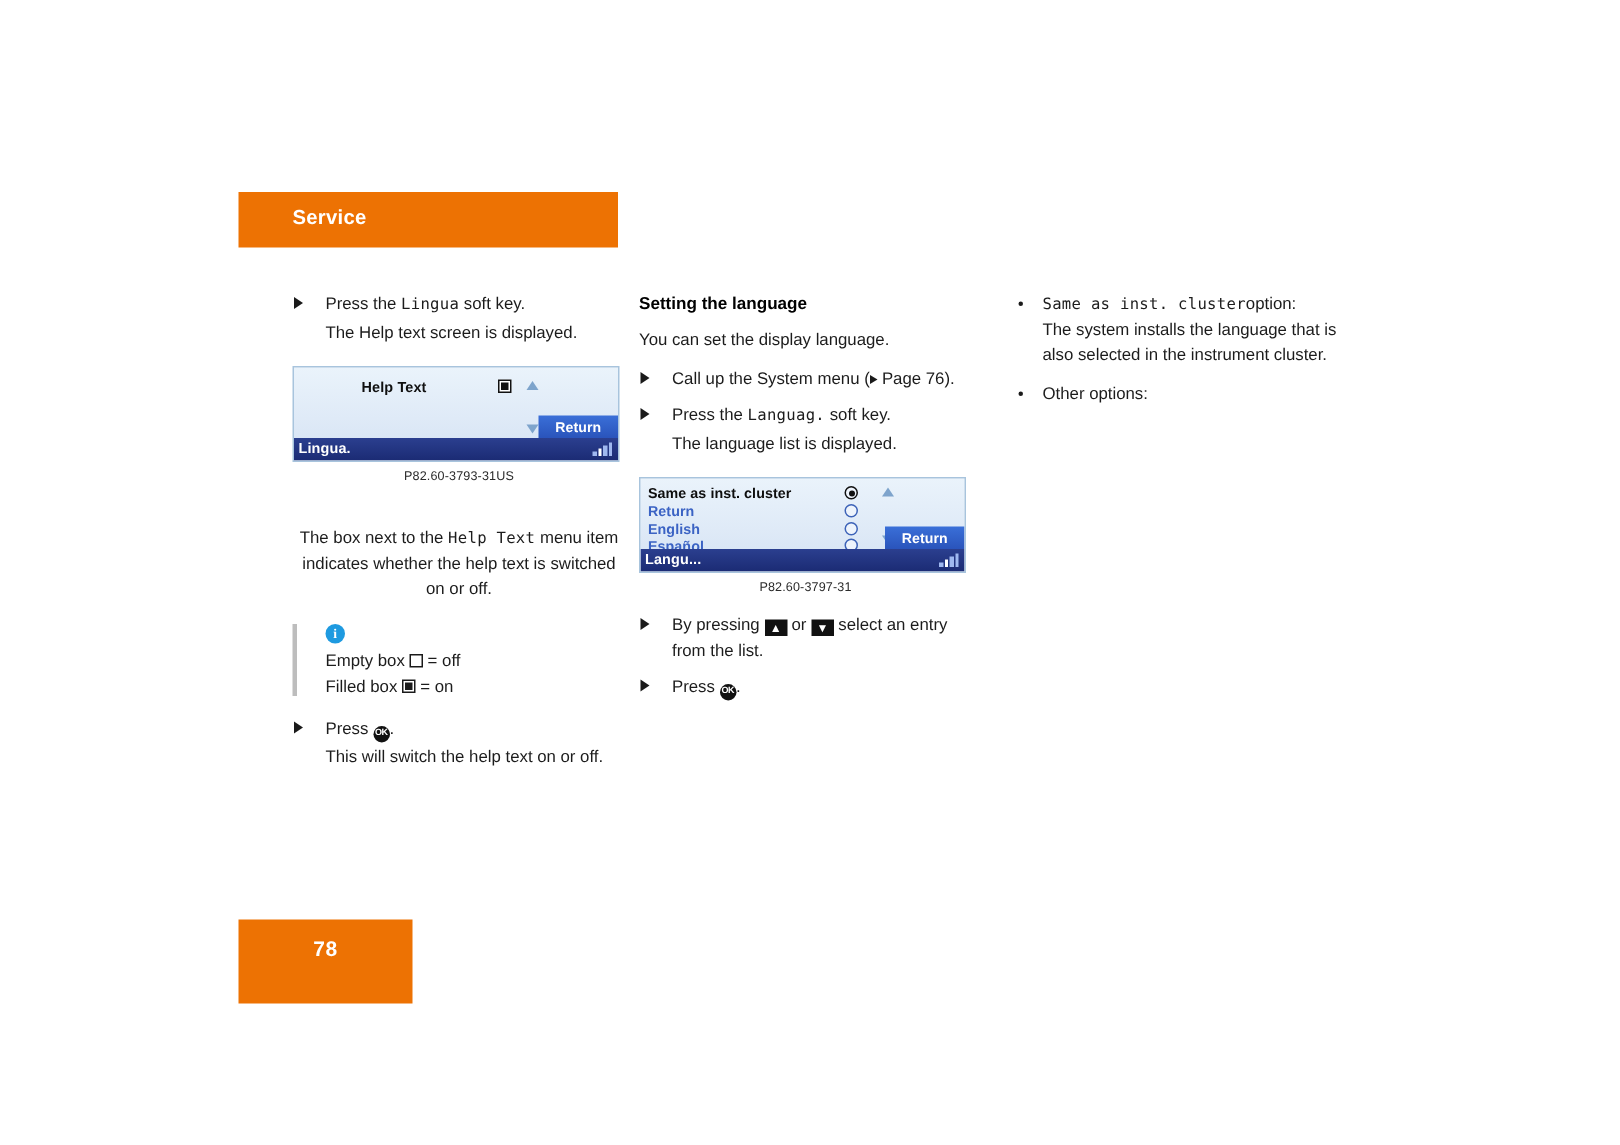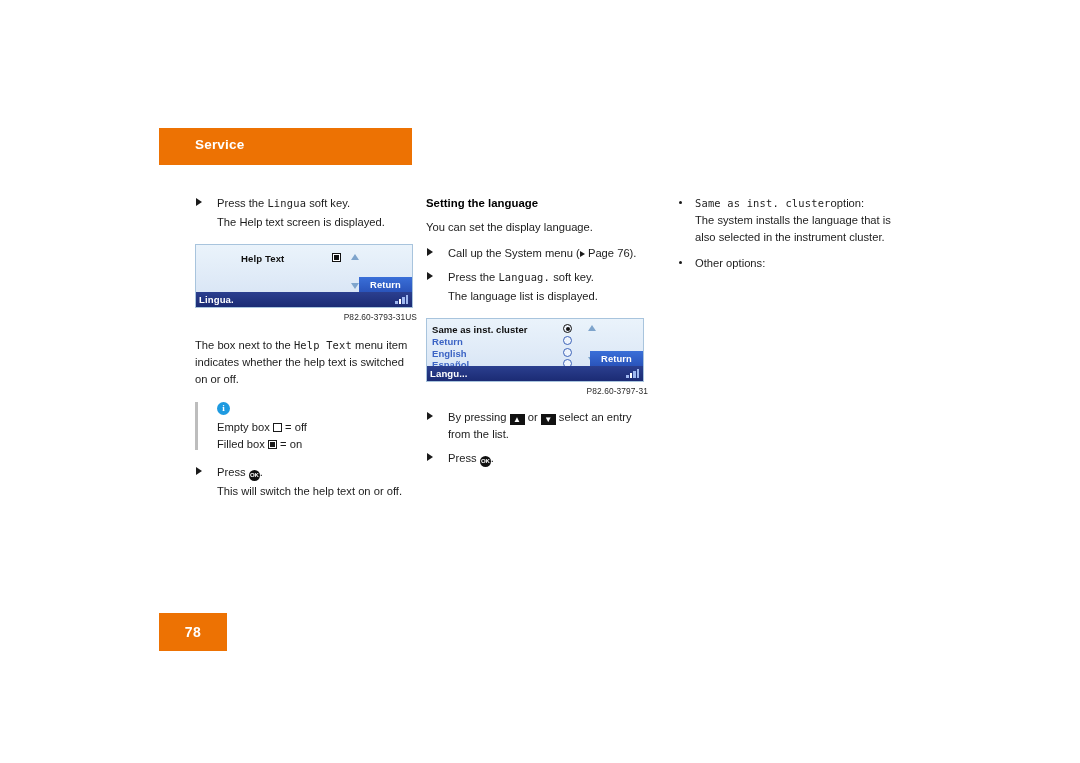--- a/index.html
+++ b/index.html
@@ -230,21 +230,21 @@
   .shot-frame {
     position: relative;
     overflow: hidden;
     background: #e3eefa;
     border: 1px solid #a8c4dd;
     box-sizing: border-box;
   }
   .shot-caption {
     font-size: 8.4px;
     color: #2b2b2b;
-    text-align: right;
+    text-align: center;
     margin-top: 3px;
     letter-spacing: 0.1px;
   }
 
   
   #shot1 .shot-frame {
     width: 218px;
     height: 64px;
     background: linear-gradient(180deg,#eaf3fb 0%, #dfeaf7 55%, #d4e2f4 100%);
   }
@@ -392,22 +392,23 @@
     border-radius: 50%;
     background: #111;
   }
 
   
   .page-num-box {
     position: absolute;
     left: 159px;
     top: 613px;
     width: 68px;
-    height: 38px;
+    height: 56px;
     background: #ed7203;
+    padding-left: 48px;
   }
   .page-num {
     position: absolute;
     left: 0; right: 0;
     top: 11px;
     text-align: center;
     font-size: 14px;
     font-weight: bold;
     color: #ffffff;
     letter-spacing: 0.4px;
@@ -446,21 +447,21 @@
               <i></i>
               <i></i>
               <i></i>
               <i></i>
             </div>
         </div>
       </div>
       <div class="shot-caption">P82.60-3793-31US</div>
     </div>
 
-    <div class="block" style="margin-top:13px;">
+    <div class="block" style="margin-top:27px;text-align:center;">
       <span>The box next to the</span>
       <span class="mono">Help Text</span>
       <span>menu item indicates whether the help text is switched on or off.</span>
     </div>
 
     <div class="note">
       <div class="note-rule"></div>
       <div class="info-icon">i</div>
       <div class="note-line">
         <span>Empty box</span>

